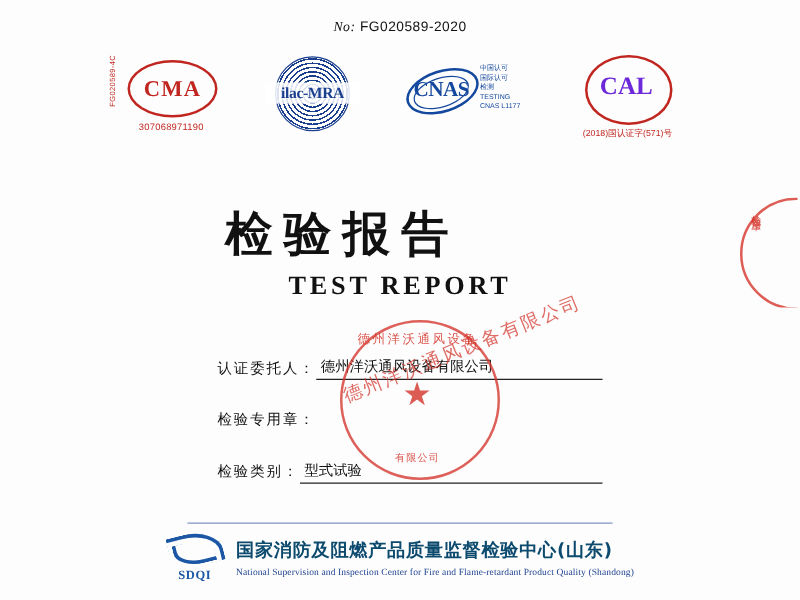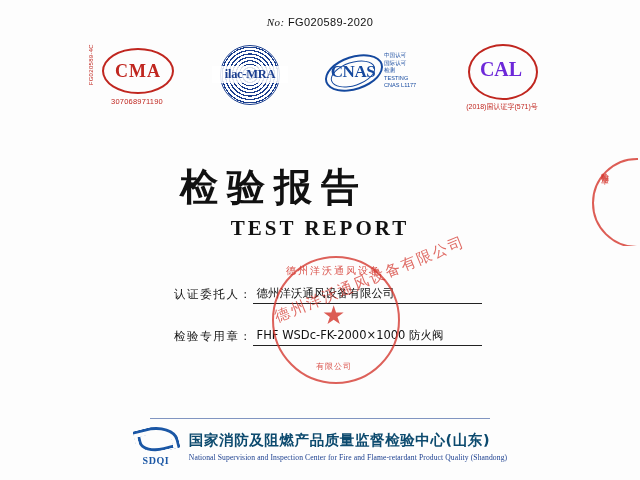--- a/index.html
+++ b/index.html
@@ -522,23 +522,26 @@
 
   <div class="fields">
 
     <div class="field-row">
       <span class="field-label">认证委托人：</span>
       <span class="field-value">德州洋沃通风设备有限公司</span>
     </div>
 
     <div class="field-row">
       <span class="field-label">检验专用章：</span>
-      <span class="field-value">FHF WSDc-FK-2000×1000 防火阀</span>
-    </div>
-
+    </div>
+
+    <div class="field-row">
+      <span class="field-label">检验类别：</span>
+      <span class="field-value">型式试验</span>
+    </div>
 
   </div>
 
   <div class="stamp">
     <div class="stamp-ring"></div>
     <div class="stamp-top-text">德州洋沃通风设备</div>
     <div class="stamp-star">★</div>
     <div class="stamp-bottom-text">有限公司</div>
   </div>
 

